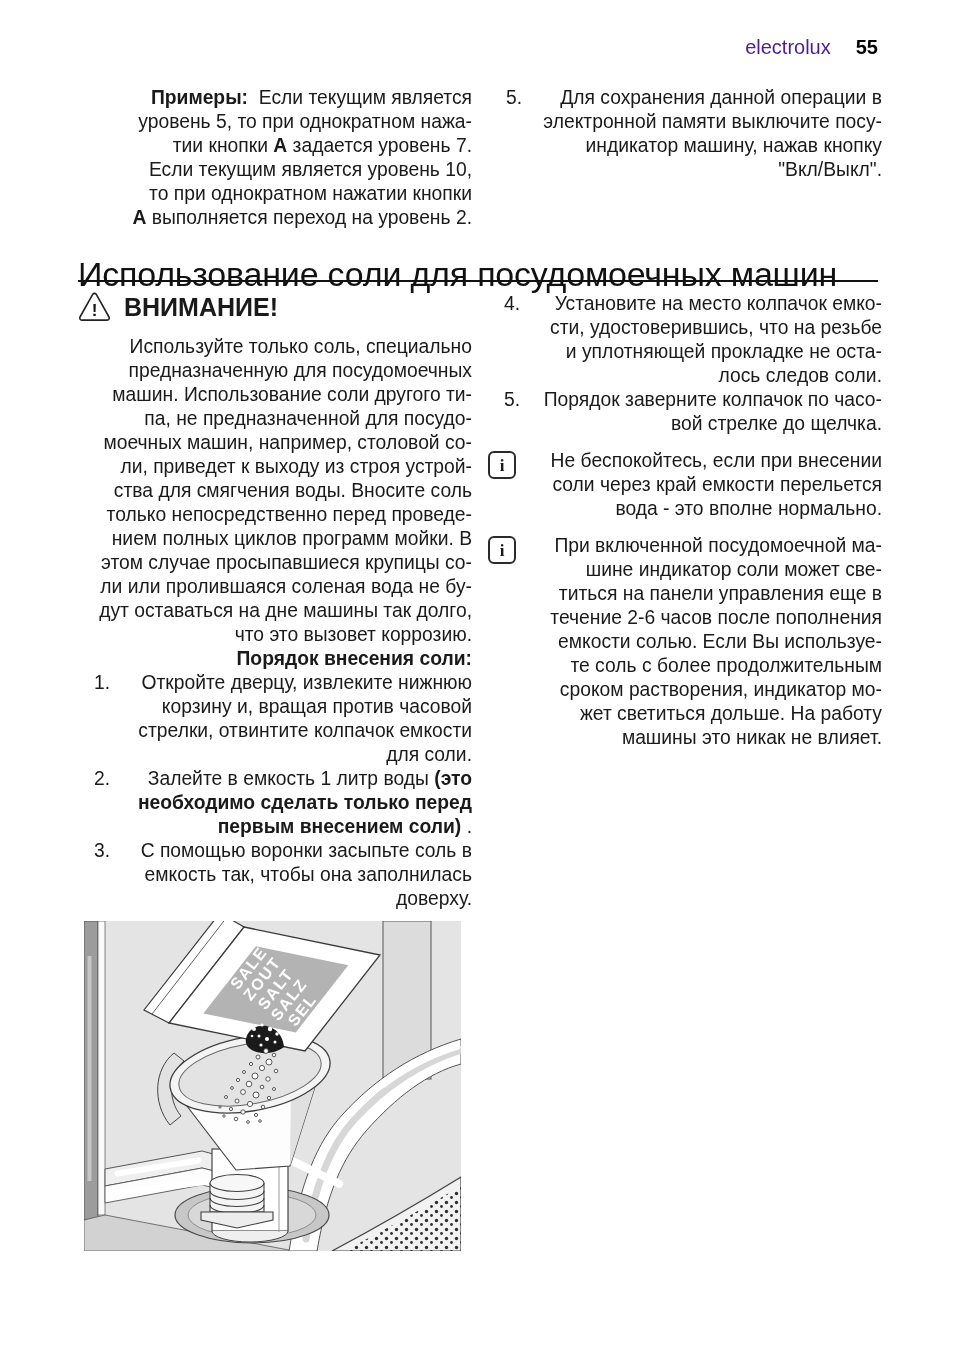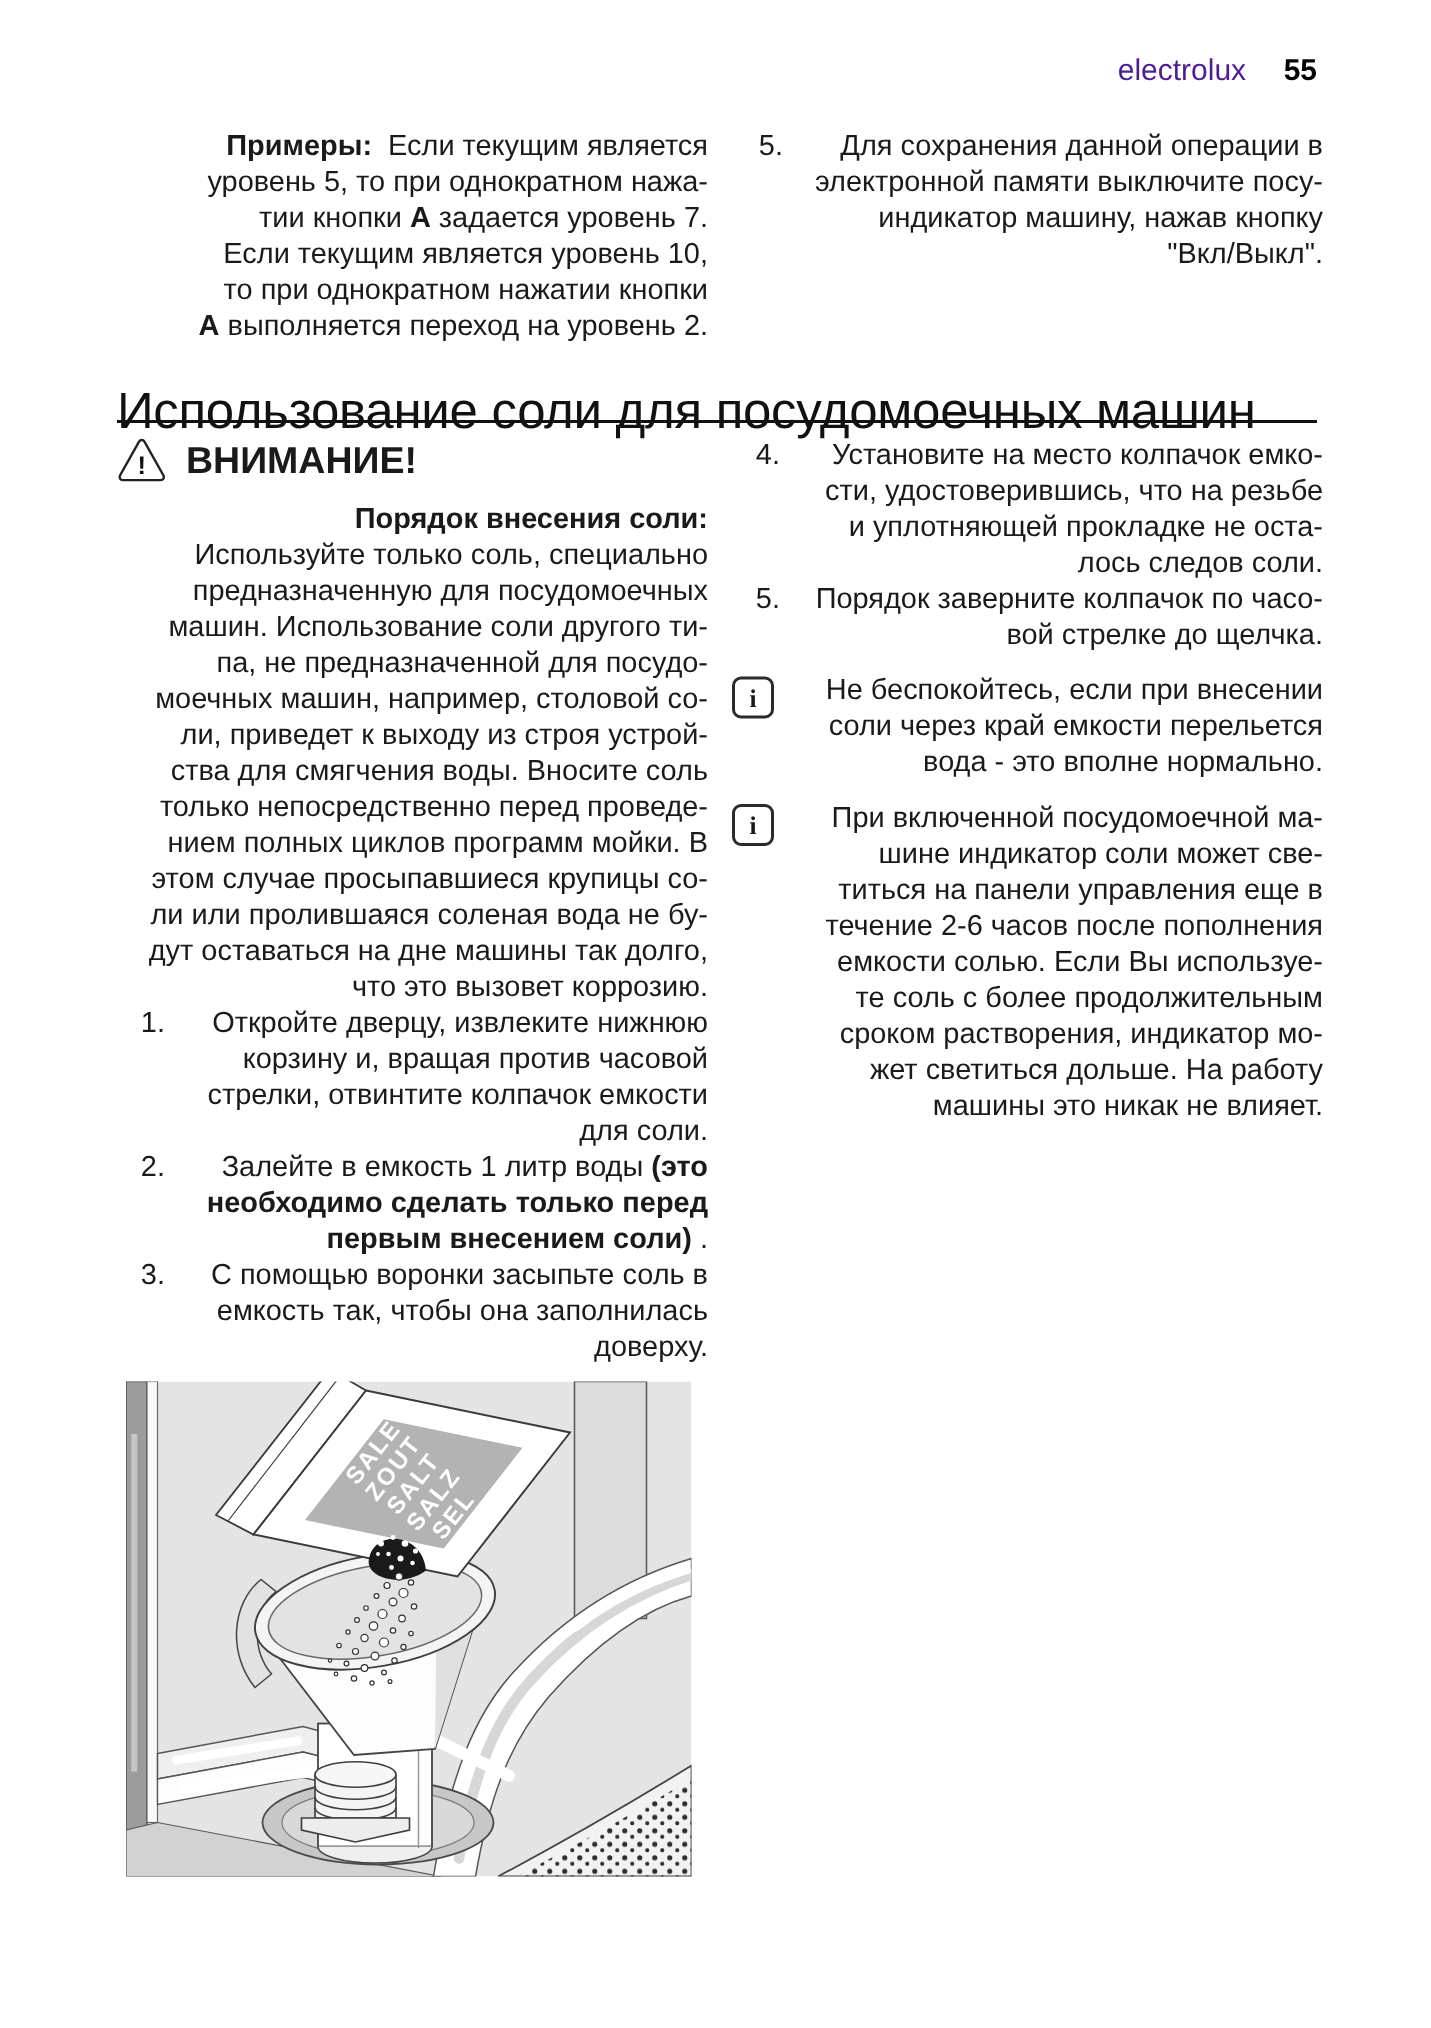--- a/index.html
+++ b/index.html
@@ -63,35 +63,35 @@
   <div class="col-left">
 
     <div class="warnrow">
       <svg width="33" height="30" viewBox="0 0 33 30">
         <path d="M14.7 2.4 L2.0 25.0 a2.1 2.1 0 0 0 1.8 3.1 H29.2 a2.1 2.1 0 0 0 1.8-3.1 L18.3 2.4 a2.1 2.1 0 0 0-3.6 0 Z" fill="none" stroke="#222" stroke-width="1.6"></path>
         <text x="16.5" y="24" text-anchor="middle" font-size="17" font-weight="bold" fill="#111">!</text>
       </svg>
       <span class="wlabel">ВНИМАНИЕ!</span>
     </div>
 
-    <div class="txt listtitle">Порядок внесения соли:</div>
-
     <div class="txt">Используйте только соль, специально
 предназначенную для посудомоечных
 машин. Использование соли другого ти-
 па, не предназначенной для посудо-
 моечных машин, например, столовой со-
 ли, приведет к выходу из строя устрой-
 ства для смягчения воды. Вносите соль
 только непосредственно перед проведе-
 нием полных циклов программ мойки. В
 этом случае просыпавшиеся крупицы со-
 ли или пролившаяся соленая вода не бу-
 дут оставаться на дне машины так долго,
 что это вызовет коррозию.</div>
+
+    <div class="txt listtitle">Порядок внесения соли:</div>
 
     <div class="item txt">
       <span class="num">1.</span>
       <span class="itxt"><span>Откройте дверцу, извлеките нижнюю
 корзину и, вращая против часовой
 стрелки, отвинтите колпачок емкости
 для соли.</span></span>
     </div>
     <div class="item txt">
       <span class="num">2.</span>

